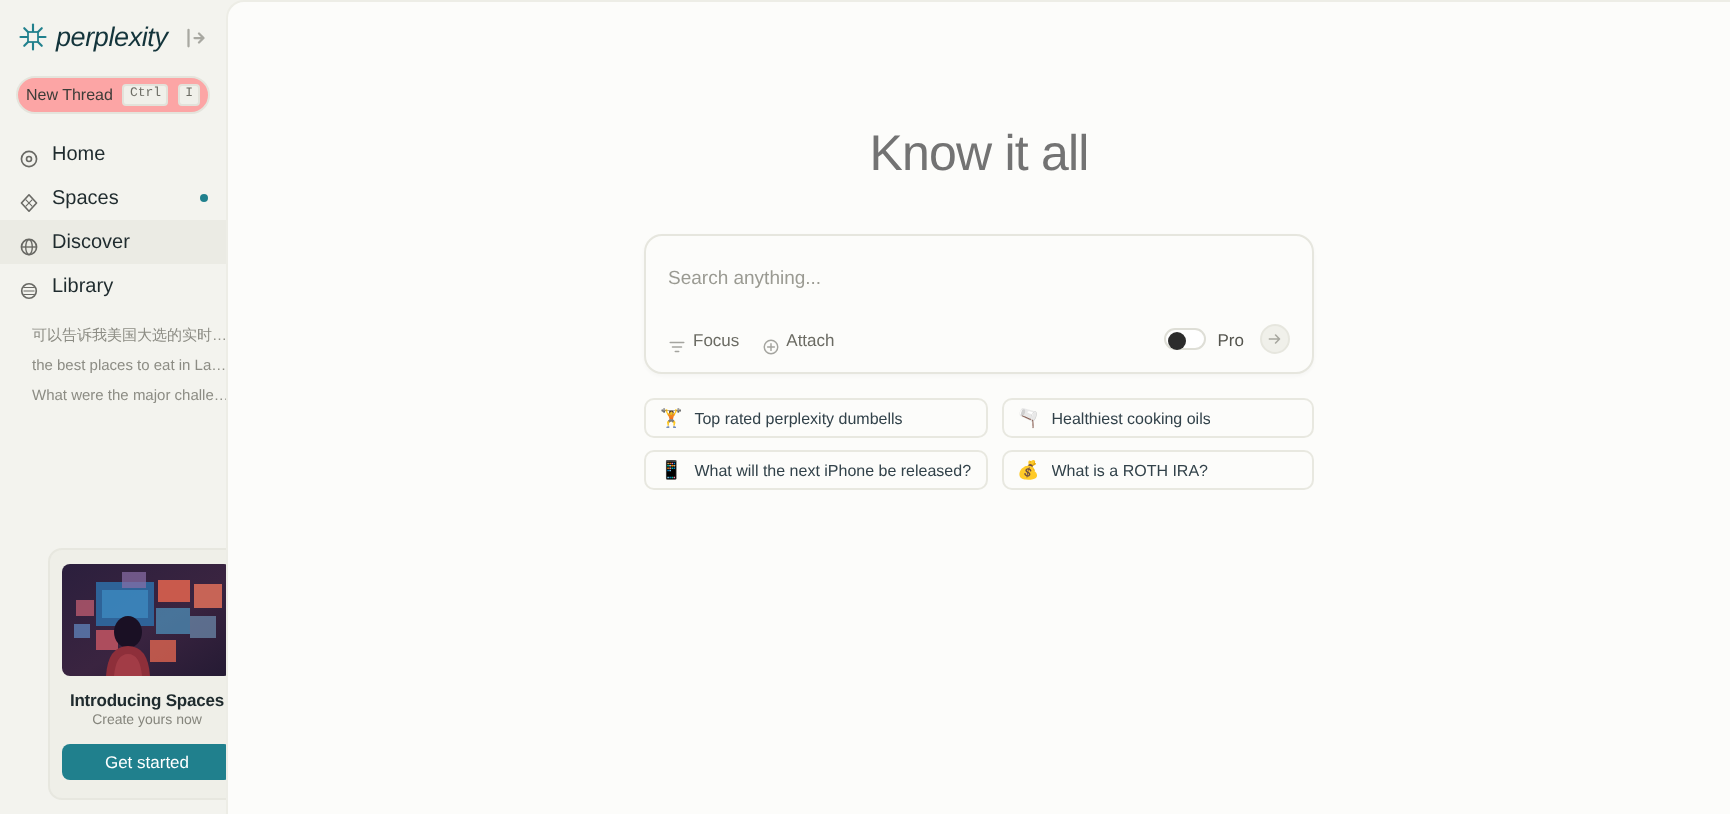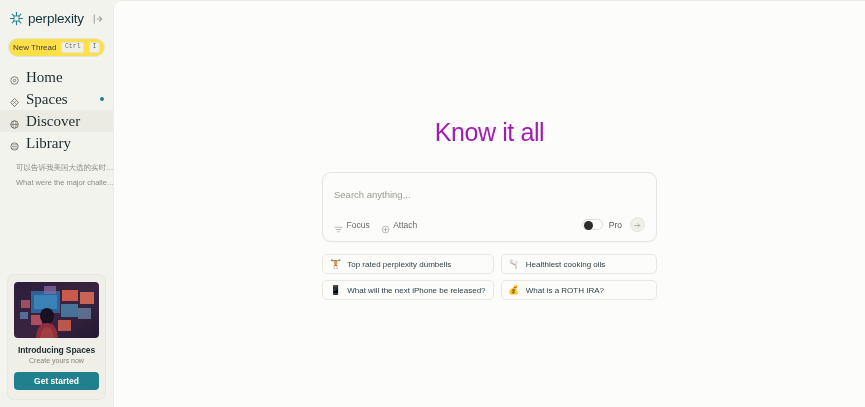--- a/index.html
+++ b/index.html
@@ -16,36 +16,37 @@
     width: 113px; height: 407px;
     background: #F3F3EE;
     display: flex; flex-direction: column;
     flex: 0 0 113px;
     position: relative;
   }
   .brand-row {
     display: flex; align-items: center; gap: 4px;
     padding: 9px 8px 0 9px;
     height: 28px;
+    font-style: italic;
   }
   .brand-logo { width: 15px; height: 15px; flex: 0 0 15px; display:block; }
   .brand-name {
     font-size: 13.5px; color: #13343B; letter-spacing: -0.2px;
     font-weight: 400; line-height: 1;
   }
   .collapse-btn {
     margin-left: auto; margin-right: 1px;
     width: 12px; height: 12px; opacity: .55; cursor: pointer;
     display: flex; align-items: center; justify-content: center;
   }
 
   .new-thread {
     margin: 10px 8px 0 8px;
     height: 19px;
-    background: #fde047;
+    background: #fca5a5;
     border: 1px solid #E4E4DC;
     border-radius: 10px;
     display: flex; align-items: center; justify-content: center;
     gap: 5px; cursor: pointer;
   }
   .new-thread-label { font-size: 8px; color: #3C3C38; }
   .kbd {
     font-family: "Liberation Mono", monospace;
     font-size: 6.5px; color: #6C6C64;
     background: #F0F0EA; border: 1px solid #E2E2DA;
@@ -53,36 +54,36 @@
   }
 
   .nav { margin-top: 9px; }
   .nav-item {
     display: flex; align-items: center; gap: 6px;
     height: 22px; padding: 0 9px; cursor: pointer;
     position: relative;
   }
   .nav-item.active { background: #EBEBE4; }
   .nav-icon { width: 11px; height: 11px; flex: 0 0 11px; opacity: .75; display:block; }
-  .nav-label { font-size: 15px; color: #1F2B2E; font-family: Liberation Serif, serif; }
+  .nav-label { font-size: 10px; color: #1F2B2E; }
   .nav-dot {
     margin-left: auto; width: 4px; height: 4px;
     border-radius: 50%; background: #20808D;
   }
 
   .history { margin-top: 6px; padding: 0 0 0 16px; overflow: hidden; }
   .history-item {
     font-size: 7.5px; color: #8C8C84;
     height: 15px; line-height: 15px;
     white-space: nowrap; overflow: hidden;
     cursor: pointer;
   }
 
   .promo {
-    position: absolute; left: 7px; bottom: 7px;
+    position: absolute; left: 24px; bottom: 7px;
     width: 99px;
     background: #EFEFE8;
     border: 1px solid #E7E7DF;
     border-radius: 7px;
     padding: 7px 7px 9px 7px;
     display: flex; flex-direction: column; align-items: center;
   }
   .promo-img {
     width: 85px; height: 56px; border-radius: 4px;
     display: block; overflow: hidden;
@@ -91,37 +92,37 @@
     font-size: 8.5px; color: #1F2B2E; font-weight: bold;
     margin-top: 7px; text-align: center; letter-spacing: -0.1px;
   }
   .promo-sub { font-size: 7px; color: #85857C; margin-top: 2px; text-align: center; }
   .promo-btn {
     margin-top: 8px; width: 85px; height: 18px;
     background: #20808D; border-radius: 4px;
     display: flex; align-items: center; justify-content: center;
     cursor: pointer;
   }
-  .promo-btn-label { font-size: 8.5px; color: #FFFFFF; font-weight: bold; }
+  .promo-btn-label { font-size: 8.5px; color: #FFFFFF; font-weight: normal; }
 
   
   .main {
     flex: 1; height: 407px;
     background: #FCFCFA;
     border-top-left-radius: 9px;
     border-left: 1px solid #EDEDE6;
     border-top: 1px solid #EDEDE6;
     position: relative;
     display: flex; flex-direction: column;
     align-items: center;
   }
   .headline {
-    font-size: 25px; color: #a21caf; font-weight: 400;
+    font-size: 25px; color: #737373; font-weight: 400;
     letter-spacing: -0.4px;
-    margin-top: 117px;
+    margin-top: 62px;
   }
   .searchbox {
     margin-top: 25px;
     width: 335px;
     background: #FCFCFA;
     border: 1px solid #E6E6DE;
     border-radius: 9px;
     box-shadow: 0 1px 2px rgba(0,0,0,0.03);
     padding: 11px 11px 9px 11px;
   }
@@ -252,20 +253,21 @@
             <path d="M4 5.5 L12 5.5 M4 8 L12 8 M4 10.5 L12 10.5" stroke="#3C3C38" stroke-width="0.8"></path>
           </svg>
         </span>
         <span class="nav-label">Library</span>
       </div>
 
     </nav>
 
     <div class="history">
       <div class="history-item">可以告诉我美国大选的实时…</div>
+      <div class="history-item">the best places to eat in La…</div>
       <div class="history-item">What were the major challe…</div>
     </div>
 
     <div class="promo">
       <span class="promo-img">
         <svg viewBox="0 0 85 56" width="85" height="56">
           <defs>
             <linearGradient id="pbg" x1="0" y1="0" x2="1" y2="1">
               <stop offset="0%" stop-color="#2B1F3D"></stop>
               <stop offset="55%" stop-color="#3A2440"></stop>

